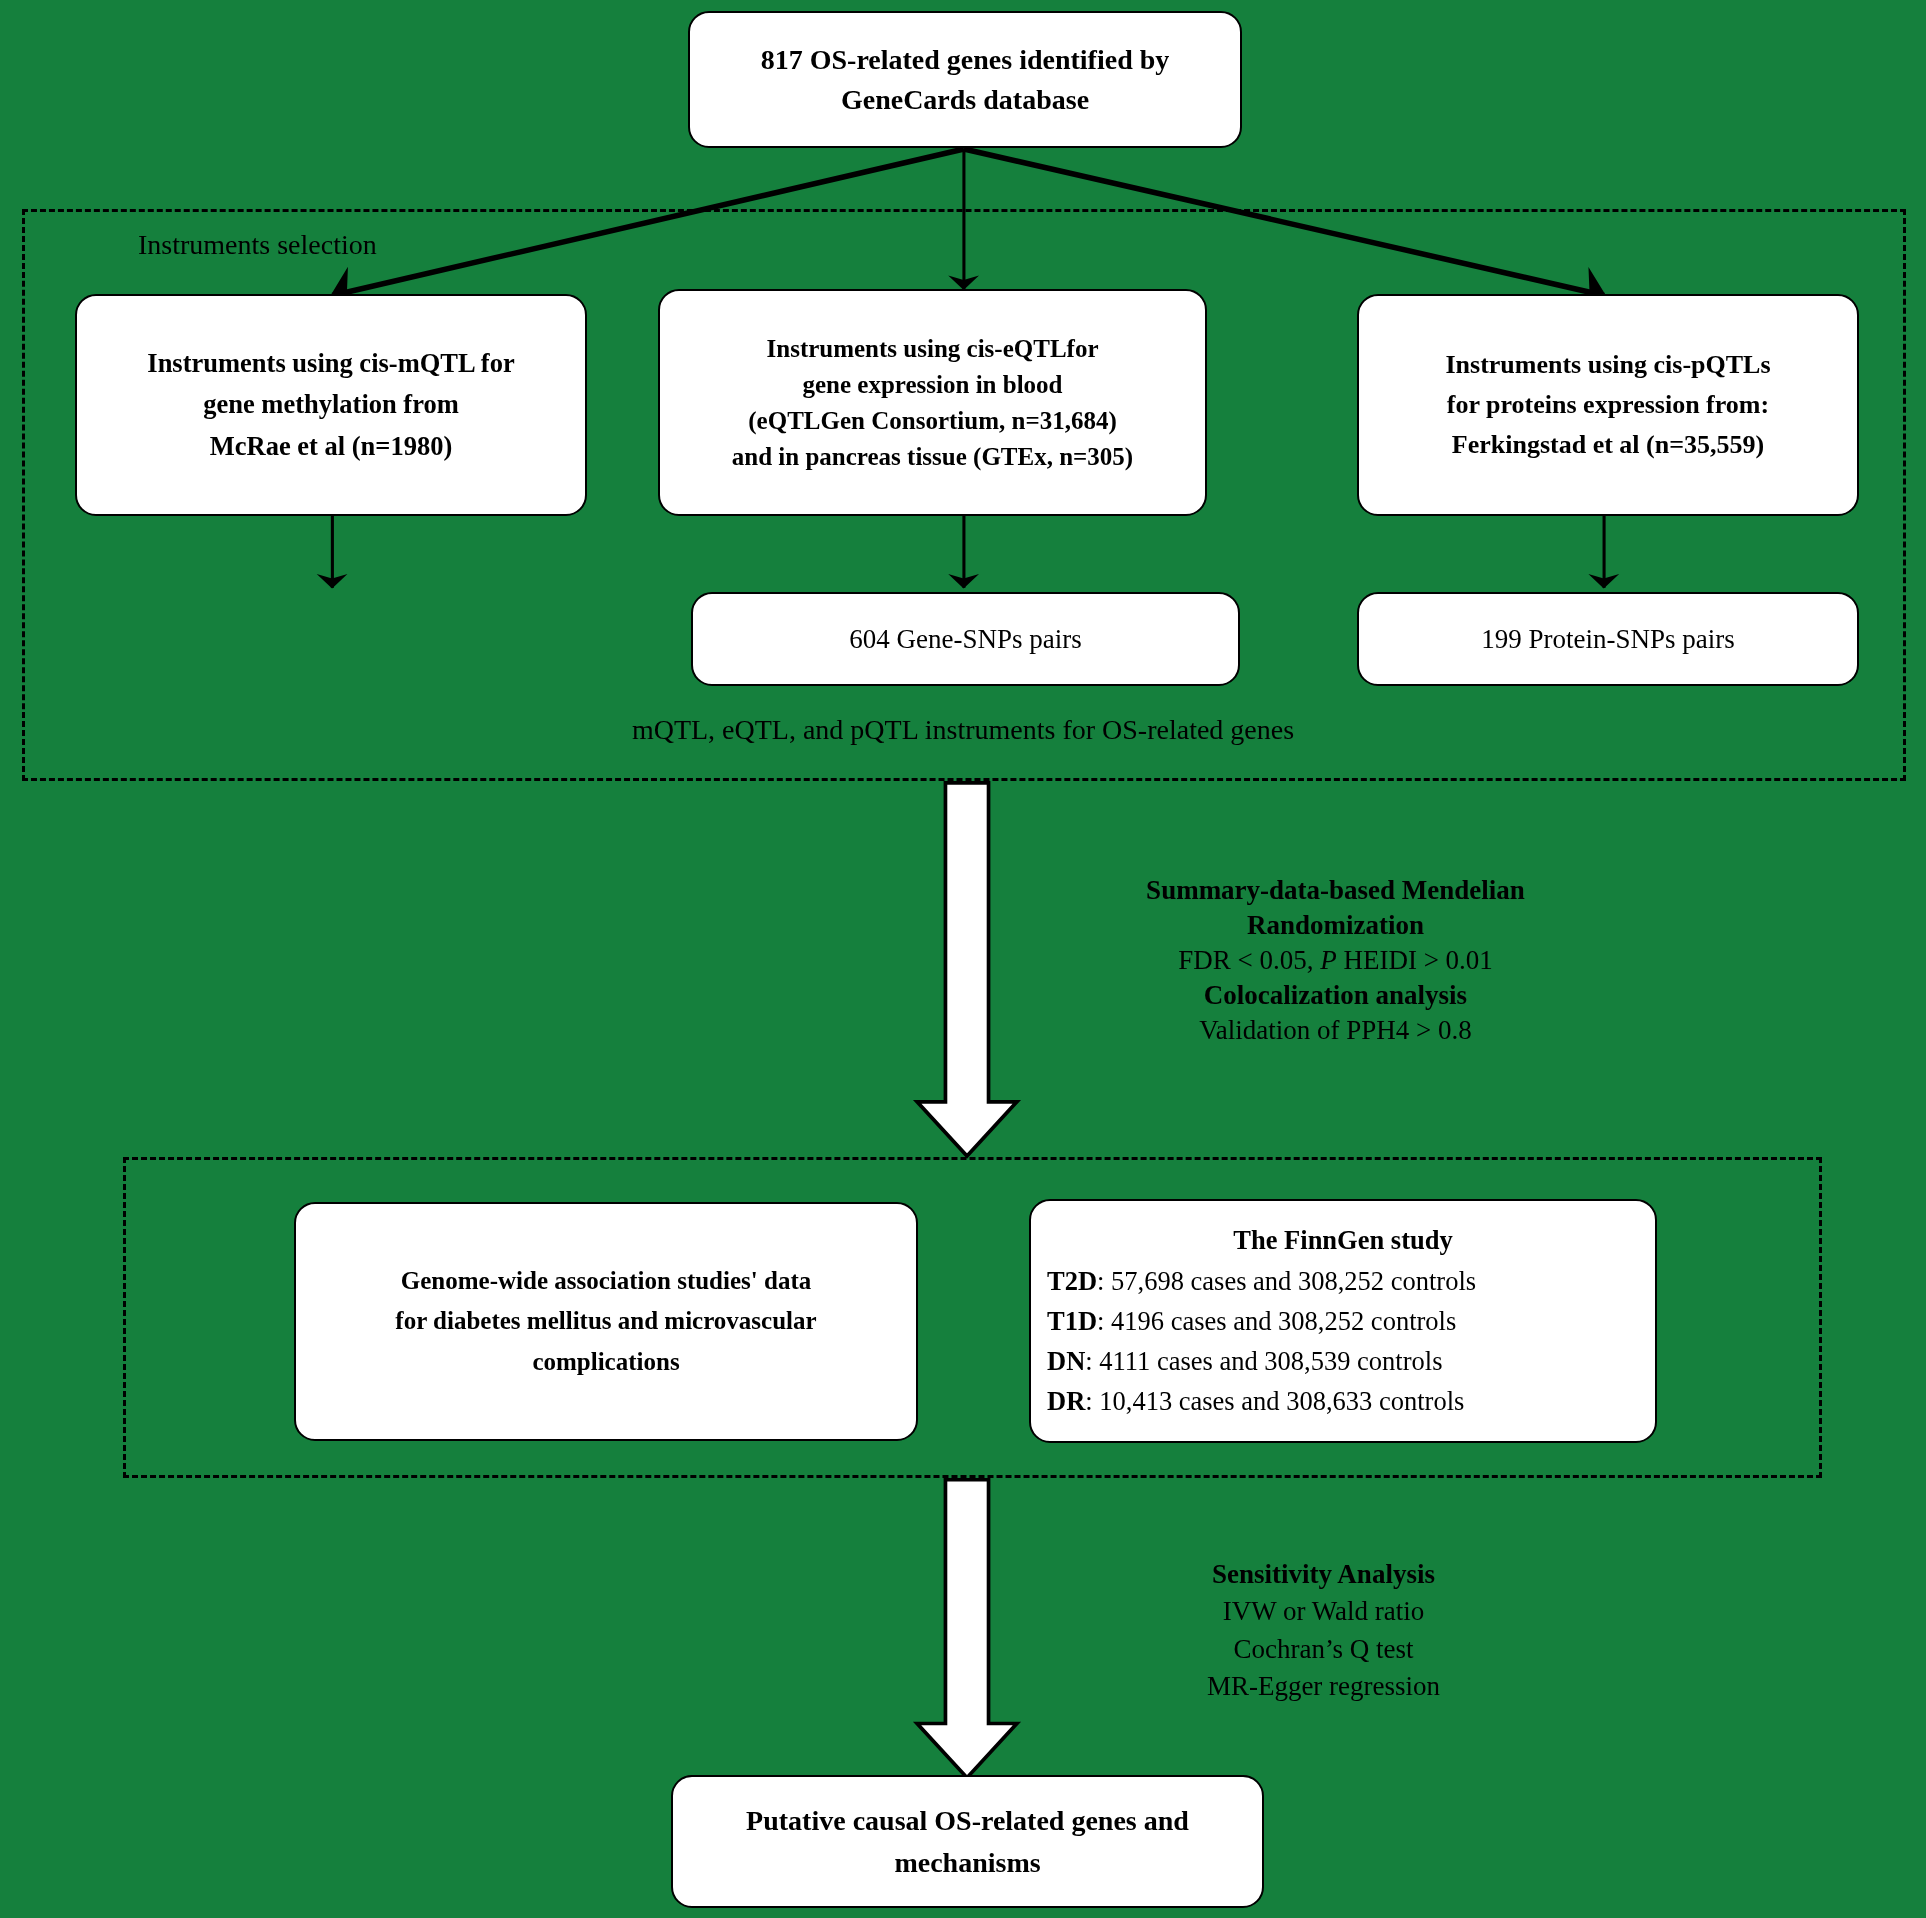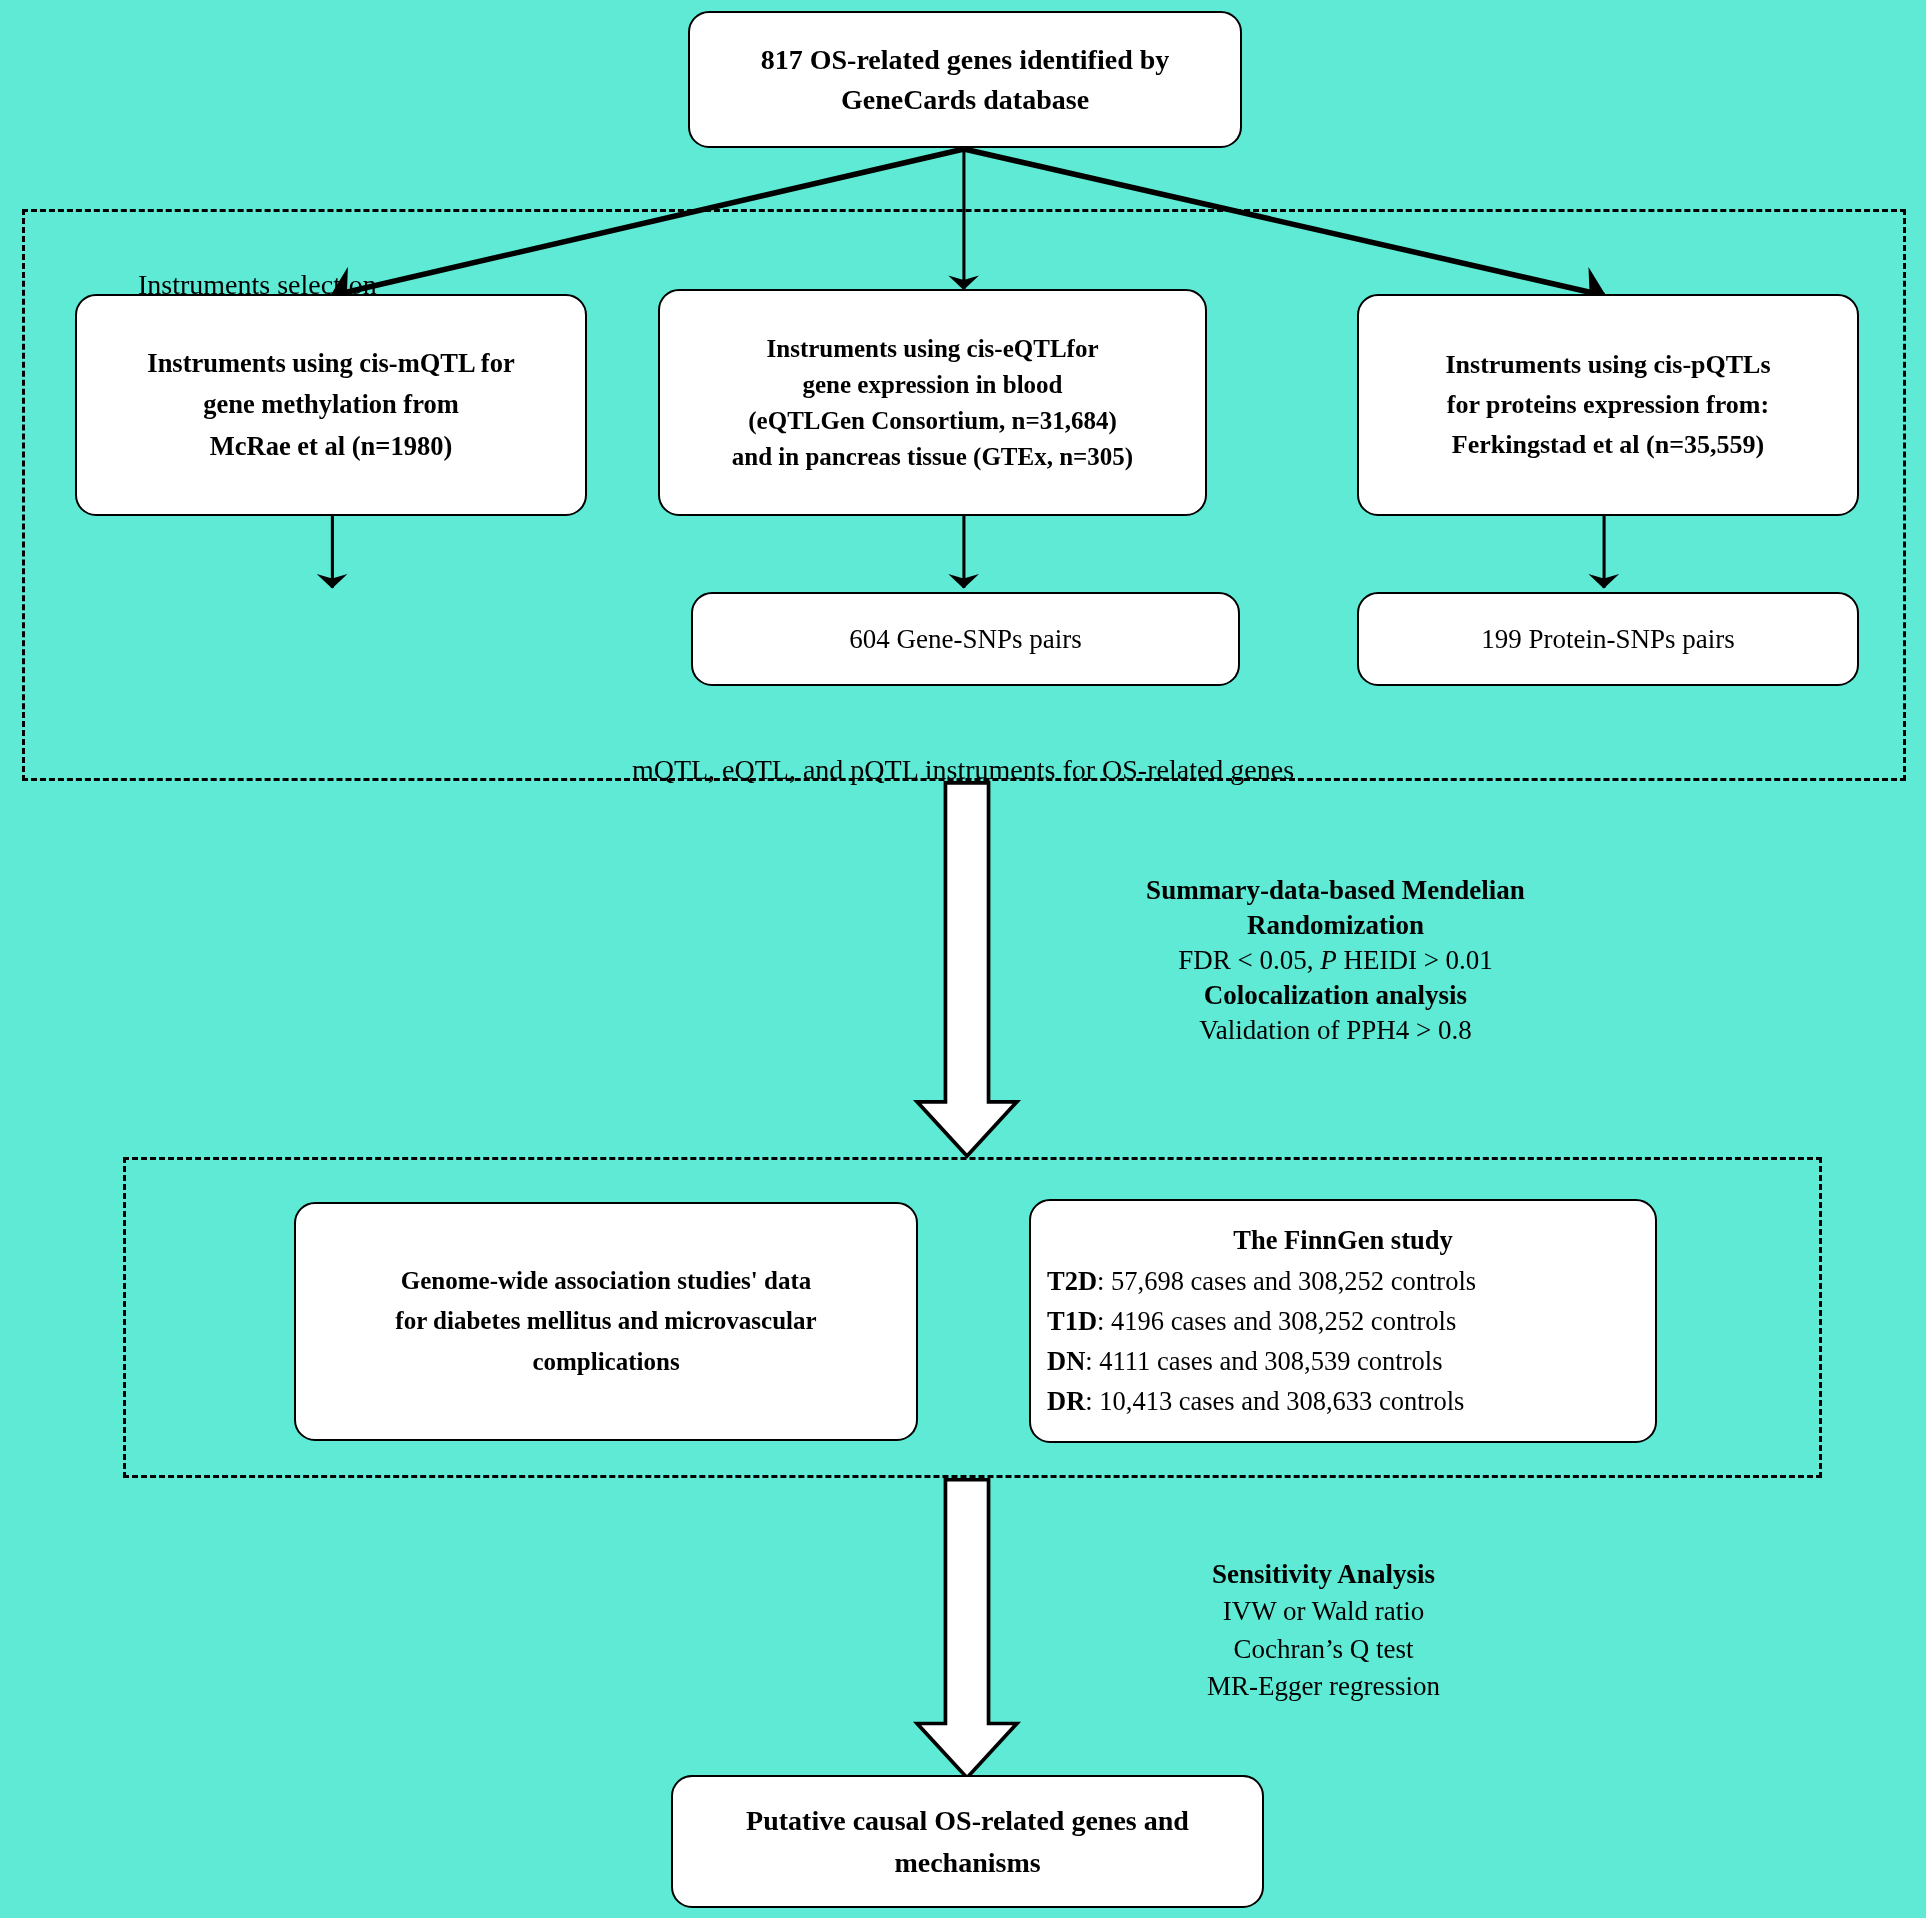--- a/index.html
+++ b/index.html
@@ -5,21 +5,21 @@
 <style>
   html, body {
     margin: 0;
     padding: 0;
     background: #ffffff;
   }
   #canvas {
     position: relative;
     width: 1926px;
     height: 1918px;
-    background: #5eead4;
+    background: #15803d;
     font-family: "Liberation Serif", "DejaVu Serif", serif;
     color: #000000;
     overflow: hidden;
   }
   
   .node {
     position: absolute;
     box-sizing: border-box;
     border: 2.5px solid #000000;
     border-radius: 21px;
@@ -46,21 +46,20 @@
     box-sizing: border-box;
     border: 3.1px dashed #000000;
     background: transparent;
     z-index: 1;
   }
   
   .caption {
     position: absolute;
     white-space: nowrap;
     z-index: 5;
-    margin-top: 40px;
   }
   .caption.center { text-align: center; }
   
   svg#wires {
     position: absolute;
     left: 0; top: 0;
     width: 1926px;
     height: 1918px;
     z-index: 3;
     overflow: visible;

